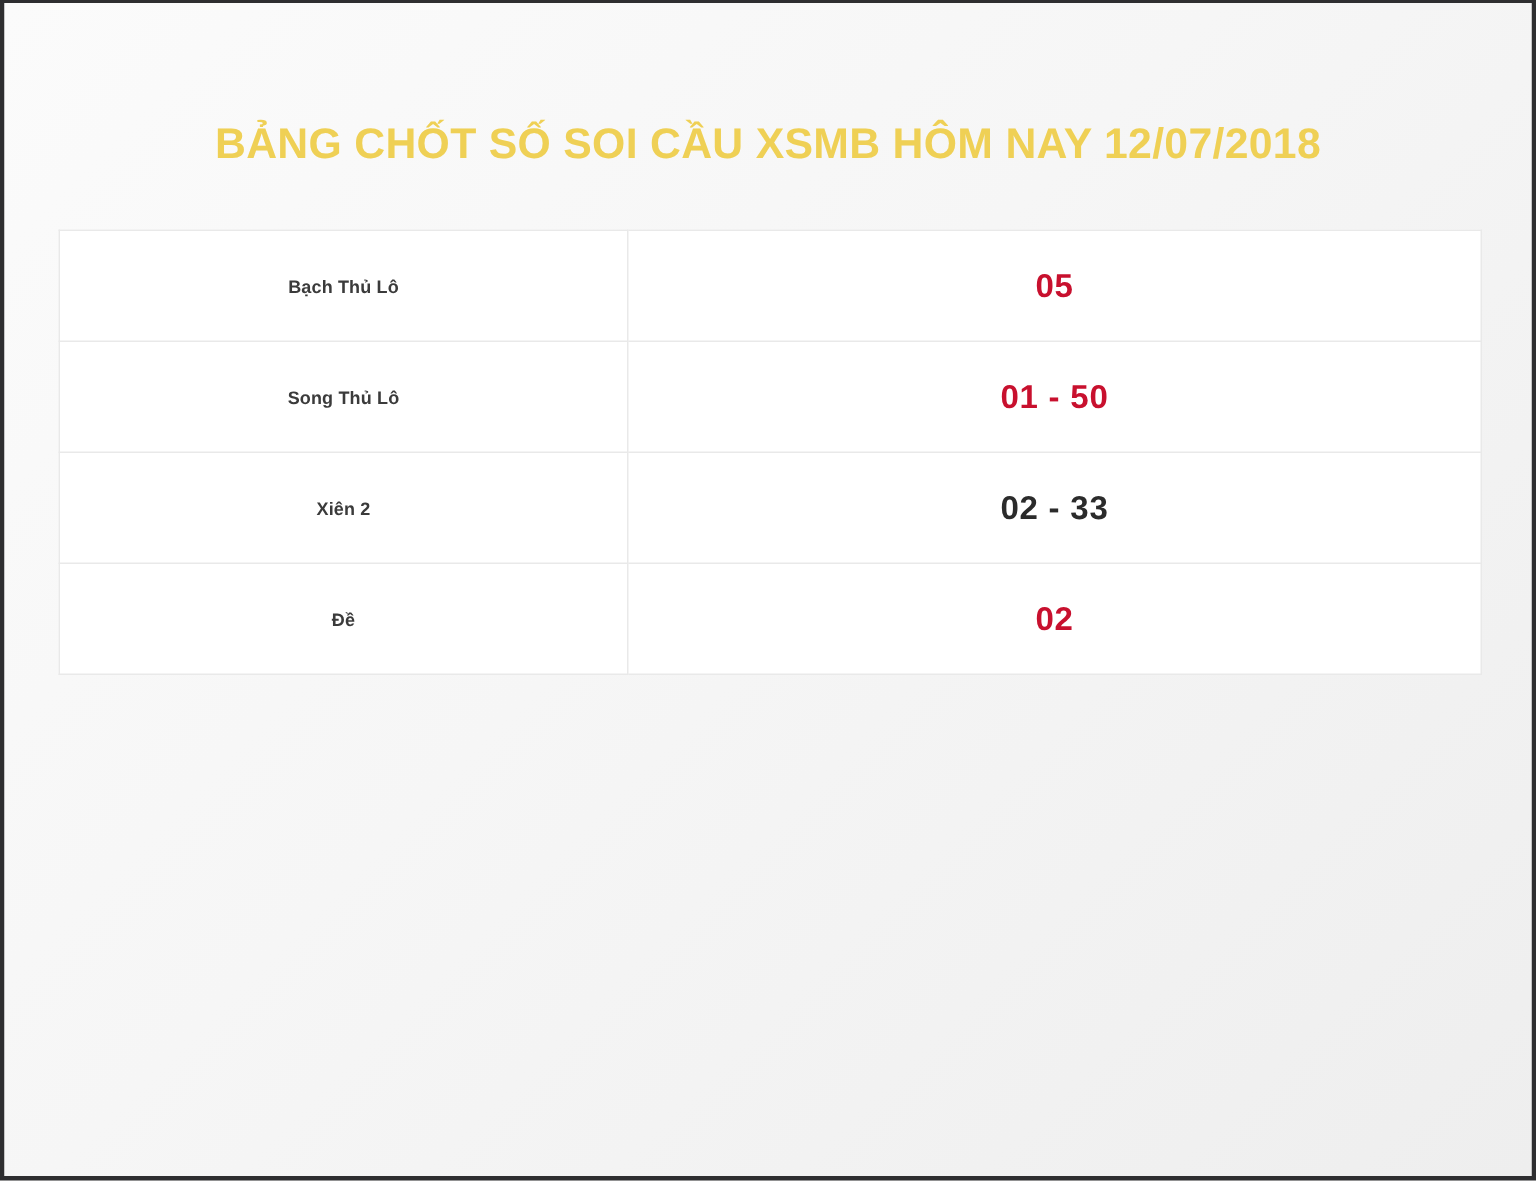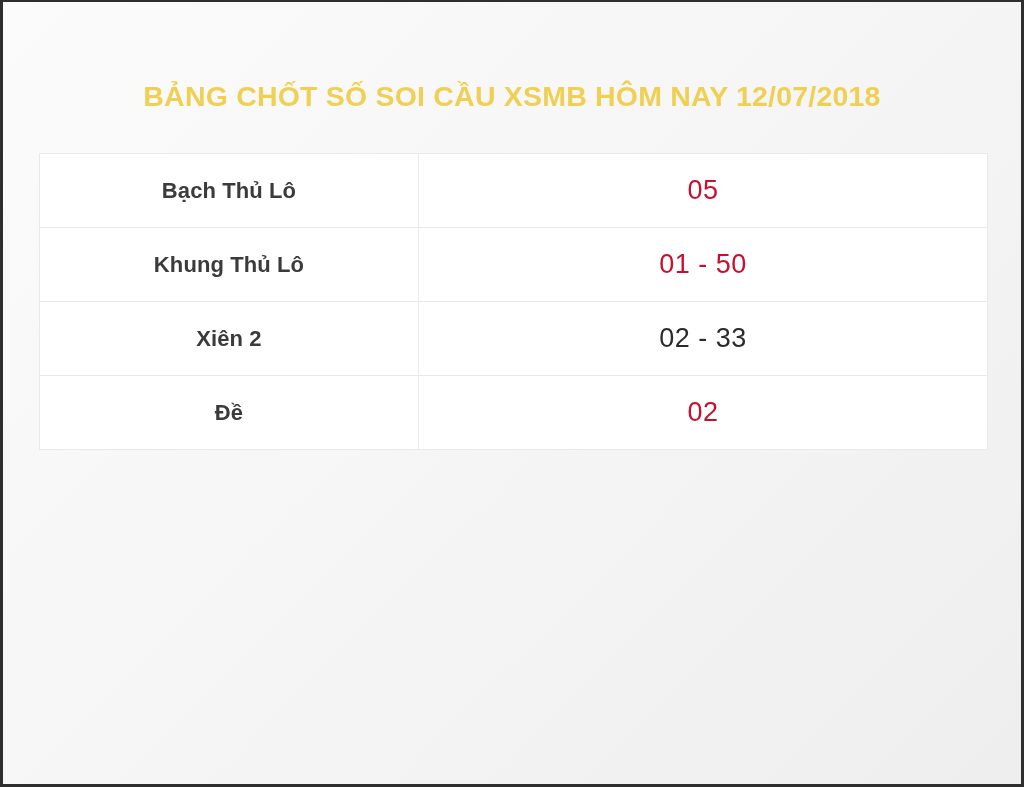--- a/index.html
+++ b/index.html
@@ -63,29 +63,29 @@
   .table td {
     height: 74px;
     border: 1px solid #e9e9e9;
     text-align: center;
     vertical-align: middle;
     padding: 0 8px;
   }
 
   .cell-label {
     width: 379px;
-    font-size: 22px;
+    font-size: 12px;
     font-weight: bold;
     color: #3b3b3b;
     letter-spacing: 0.1px;
   }
 
   .cell-value {
-    font-size: 27px;
-    font-weight: normal;
+    font-size: 22px;
+    font-weight: bold;
     letter-spacing: 0.5px;
     color: #2b2b2b;
   }
 
   .cell-value.red { color: #c8102e; }
 
   
   .footer {
     position: absolute;
     left: 0;
@@ -111,21 +111,21 @@
     <span class="title">BẢNG CHỐT SỐ SOI CẦU XSMB HÔM NAY 12/07/2018</span>
   </div>
 
   <table class="table">
     <tbody>
         <tr>
           <td class="cell-label">Bạch Thủ Lô</td>
           <td class="cell-value red">05</td>
         </tr>
         <tr>
-          <td class="cell-label">Khung Thủ Lô</td>
+          <td class="cell-label">Song Thủ Lô</td>
           <td class="cell-value red">01 - 50</td>
         </tr>
         <tr>
           <td class="cell-label">Xiên 2</td>
           <td class="cell-value">02 - 33</td>
         </tr>
         <tr>
           <td class="cell-label">Đề</td>
           <td class="cell-value red">02</td>
         </tr>

